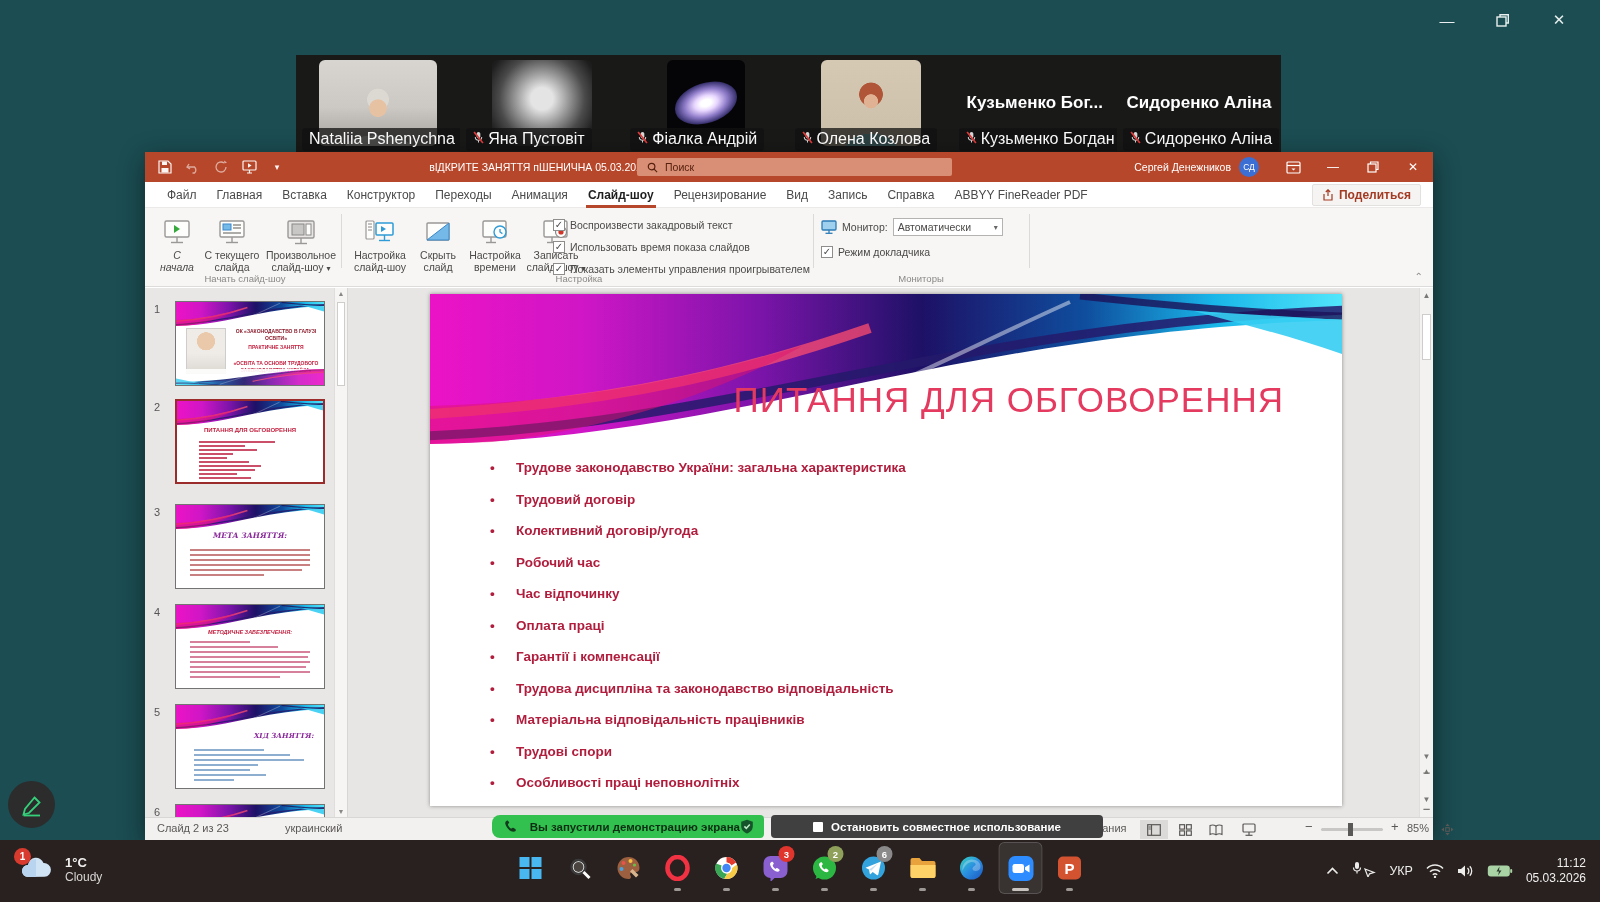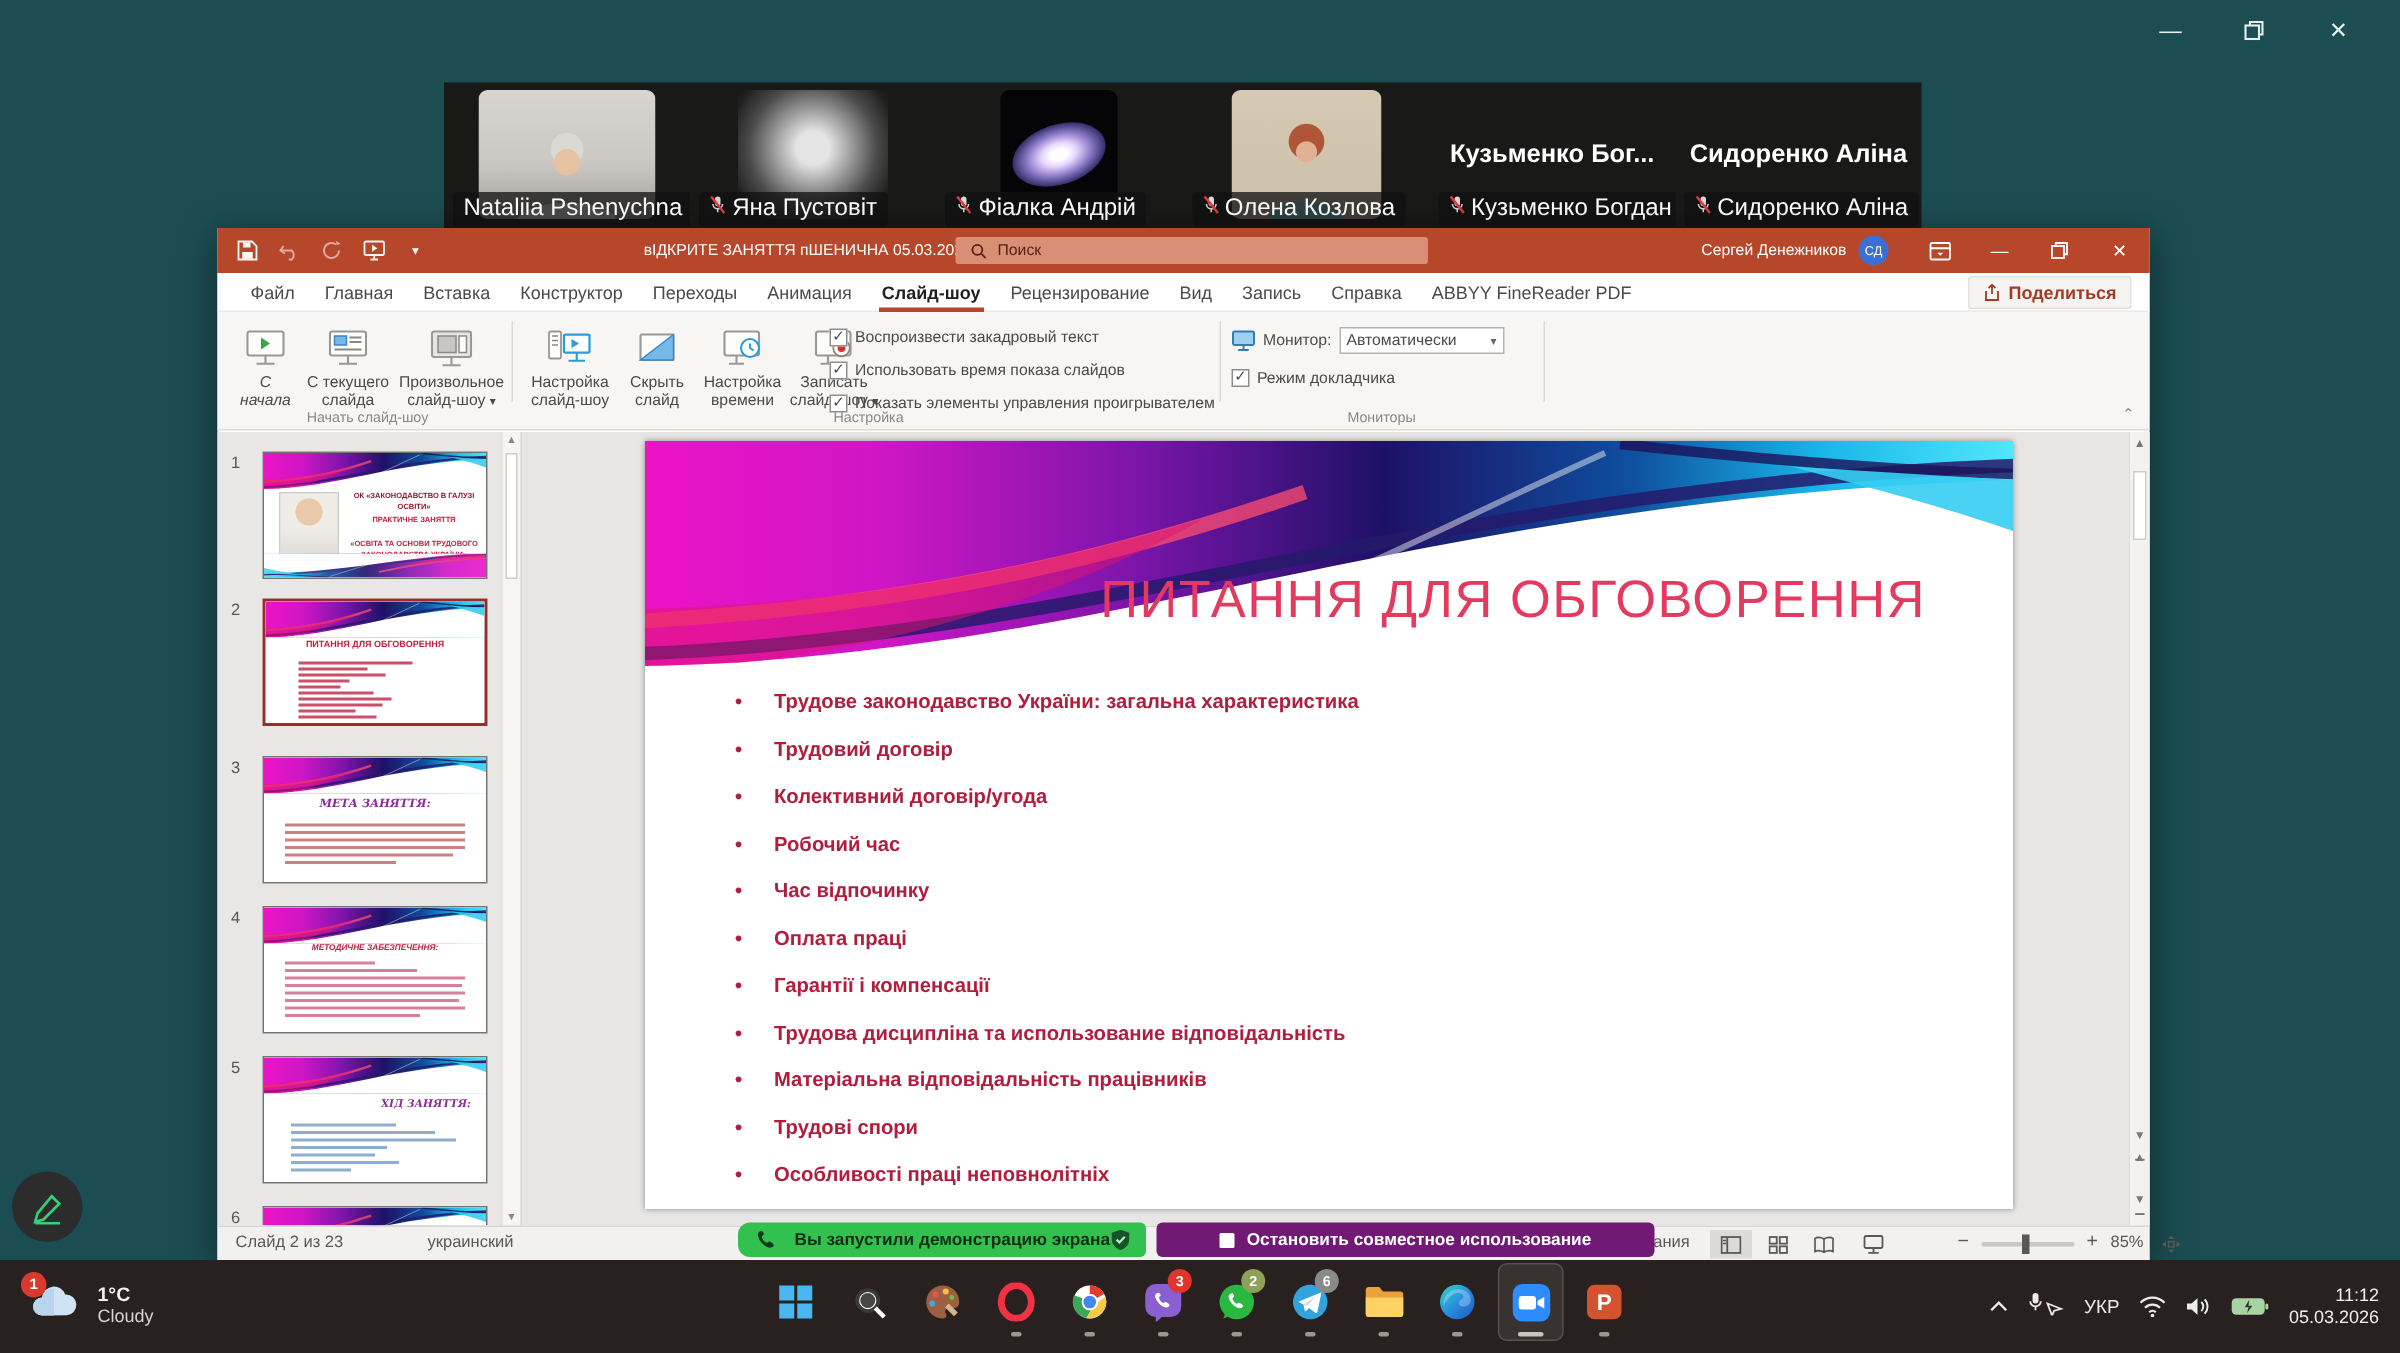--- a/index.html
+++ b/index.html
@@ -97,21 +97,21 @@
   #statusbar { position:absolute; left:0; right:0; bottom:0; height:23px; background:#f3f1ef; border-top:1px solid #d9d7d5; font-size:11px; color:#5a5856; }
   #statusbar .sb { position:absolute; top:4px; }
   .vbtn { position:absolute; top:2px; width:28px; height:19px; display:flex; align-items:center; justify-content:center; }
   .vbtn.pressed { background:#dcdad8; }
   #zoom-slider { position:absolute; top:10px; height:3px; background:#c9c7c5; border-radius:2px; }
   #zoom-knob { position:absolute; top:-5px; width:5px; height:13px; background:#5a5856; }
 
   
   #banner-green { position:absolute; left:492px; top:815px; width:272px; height:23px; background:#32c04e; border-radius:8px 4px 4px 8px; display:flex; align-items:center; z-index:60; }
   #banner-green .btext { flex:1; text-align:right; color:#0d2e14; font-size:11.5px; font-weight:bold; }
-  #banner-red { position:absolute; left:771px; top:815px; width:332px; height:23px; background:#701a75; border-radius:4px; display:flex; align-items:center; justify-content:center; gap:8px; z-index:60; }
+  #banner-red { position:absolute; left:771px; top:815px; width:332px; height:23px; background:#404040; border-radius:4px; display:flex; align-items:center; justify-content:center; gap:8px; z-index:60; }
   #banner-red .btext { color:#fff; font-size:11.5px; font-weight:bold; }
   #stop-sq { width:10px; height:10px; background:#fff; border-radius:1px; }
 
   
   #pencil-btn { position:absolute; left:8px; top:781px; width:47px; height:47px; border-radius:50%; background:#2c2c2c; display:flex; align-items:center; justify-content:center; z-index:70; }
 
   
   #taskbar { position:absolute; left:0; right:0; bottom:0; height:62px; background:#282120; z-index:80; }
   #weather { position:absolute; left:16px; top:9px; display:flex; align-items:center; gap:9px; color:#f0efee; }
   #weather .wtemp { font-size:13px; font-weight:bold; }
@@ -679,21 +679,21 @@
               </svg></div>
           <div id="slide-title">ПИТАННЯ ДЛЯ ОБГОВОРЕННЯ</div>
           <ul id="bullet-list">
               <li>Трудове законодавство України: загальна характеристика</li>
               <li>Трудовий договір</li>
               <li>Колективний договір/угода</li>
               <li>Робочий час</li>
               <li>Час відпочинку</li>
               <li>Оплата праці</li>
               <li>Гарантії і компенсації</li>
-              <li>Трудова дисципліна та использование відповідальність</li>
+              <li>Трудова дисципліна та законодавство відповідальність</li>
               <li>Матеріальна відповідальність працівників</li>
               <li>Трудові спори</li>
               <li>Особливості праці неповнолітніх</li>
             </ul>
         </div>
         <div id="slide-scroll">
           <div class="s-arr" style="top:3px;">▲</div>
           <div id="slide-thumbv"></div>
           <div class="s-arr" style="bottom:56px;">▼</div>
           <div class="s-arr" style="bottom:36px; line-height:6px;">▲<br>▔</div>

